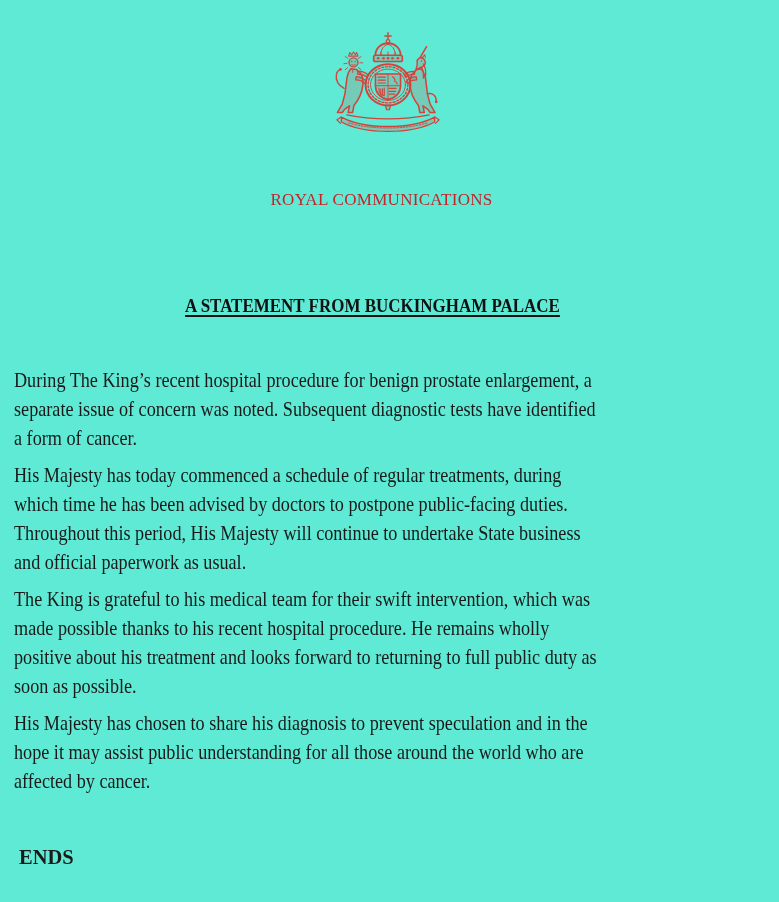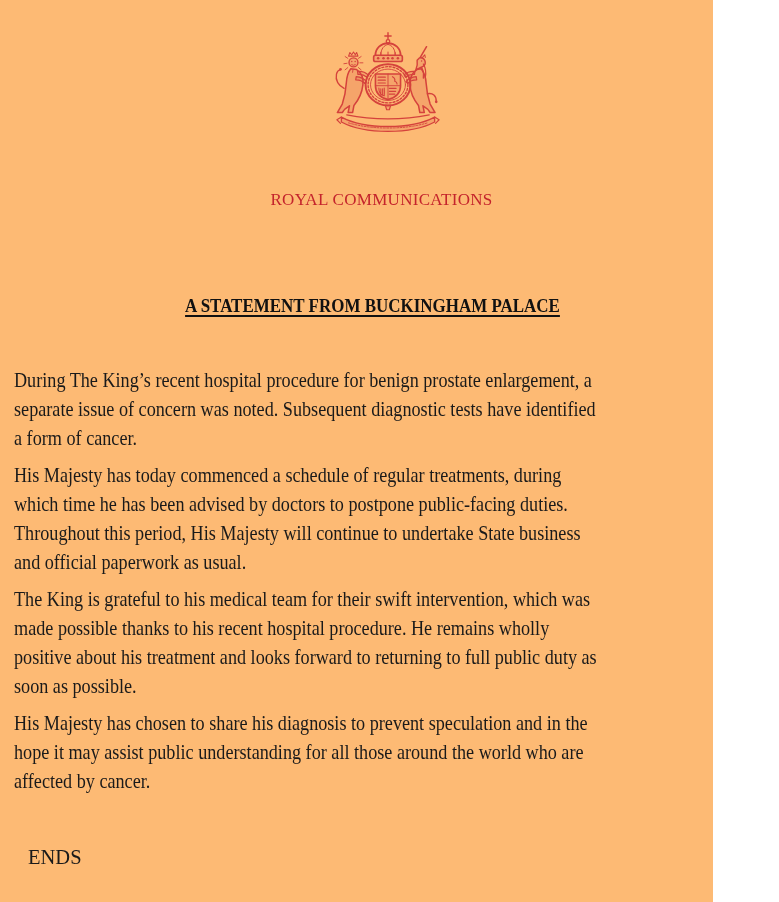--- a/index.html
+++ b/index.html
@@ -1,20 +1,20 @@
 <!DOCTYPE html>
 <html><head>
 <meta charset="utf-8">
 <style>
   html, body { margin: 0; padding: 0; background: #ffffff; }
   .page {
     position: relative;
-    width: 713px;
+    width: 779px;
     height: 902px;
-    background: #fdba74;
+    background: #5eead4;
     overflow: hidden;
     font-family: "Liberation Serif", serif;
     color: #1a1a1a;
   }
 
   
   .crest {
     position: absolute;
     left: 314px;
     top: 31px;
@@ -67,24 +67,25 @@
     transform-origin: left top;
     color: #1a1a1a;
   }
   .body-text p {
     margin: 0 0 8px 0;
     white-space: pre-line;
   }
 
   .ends {
     position: absolute;
-    left: 28px;
+    left: 19px;
     top: 846px;
     font-size: 20.5px;
     color: #1a1a1a;
+    font-weight: bold;
   }
 
   .crest-art { stroke: #d5423c; fill: none; stroke-linecap: round; stroke-linejoin: round; }
   .crest-fill { fill: #d5423c; fill-opacity: 0.18; }
   .crest-solid { fill: #d5423c; stroke: none; }
 </style>
 </head>
 <body>
 
 <div class="page">

